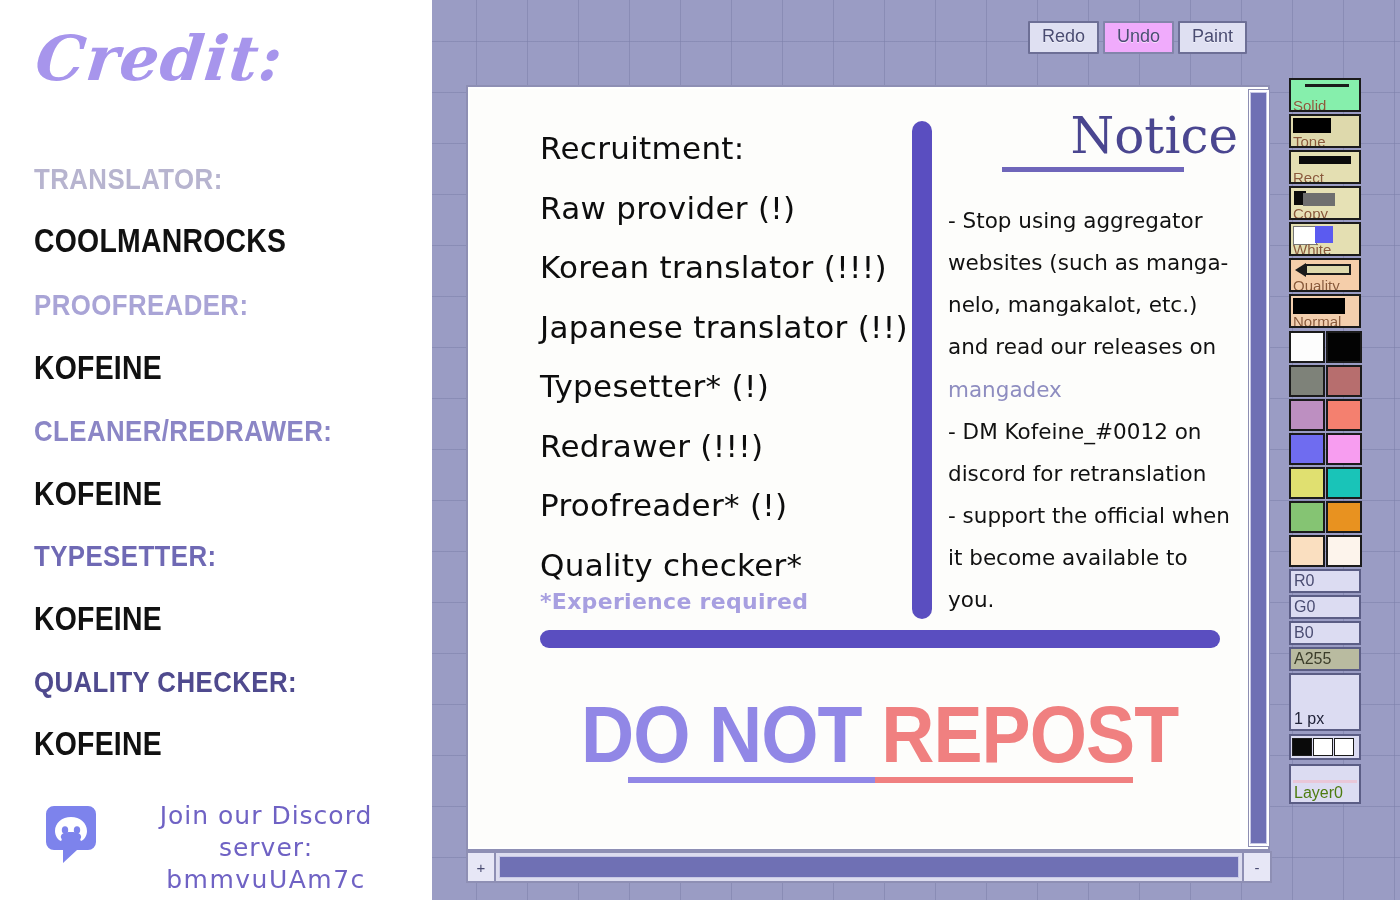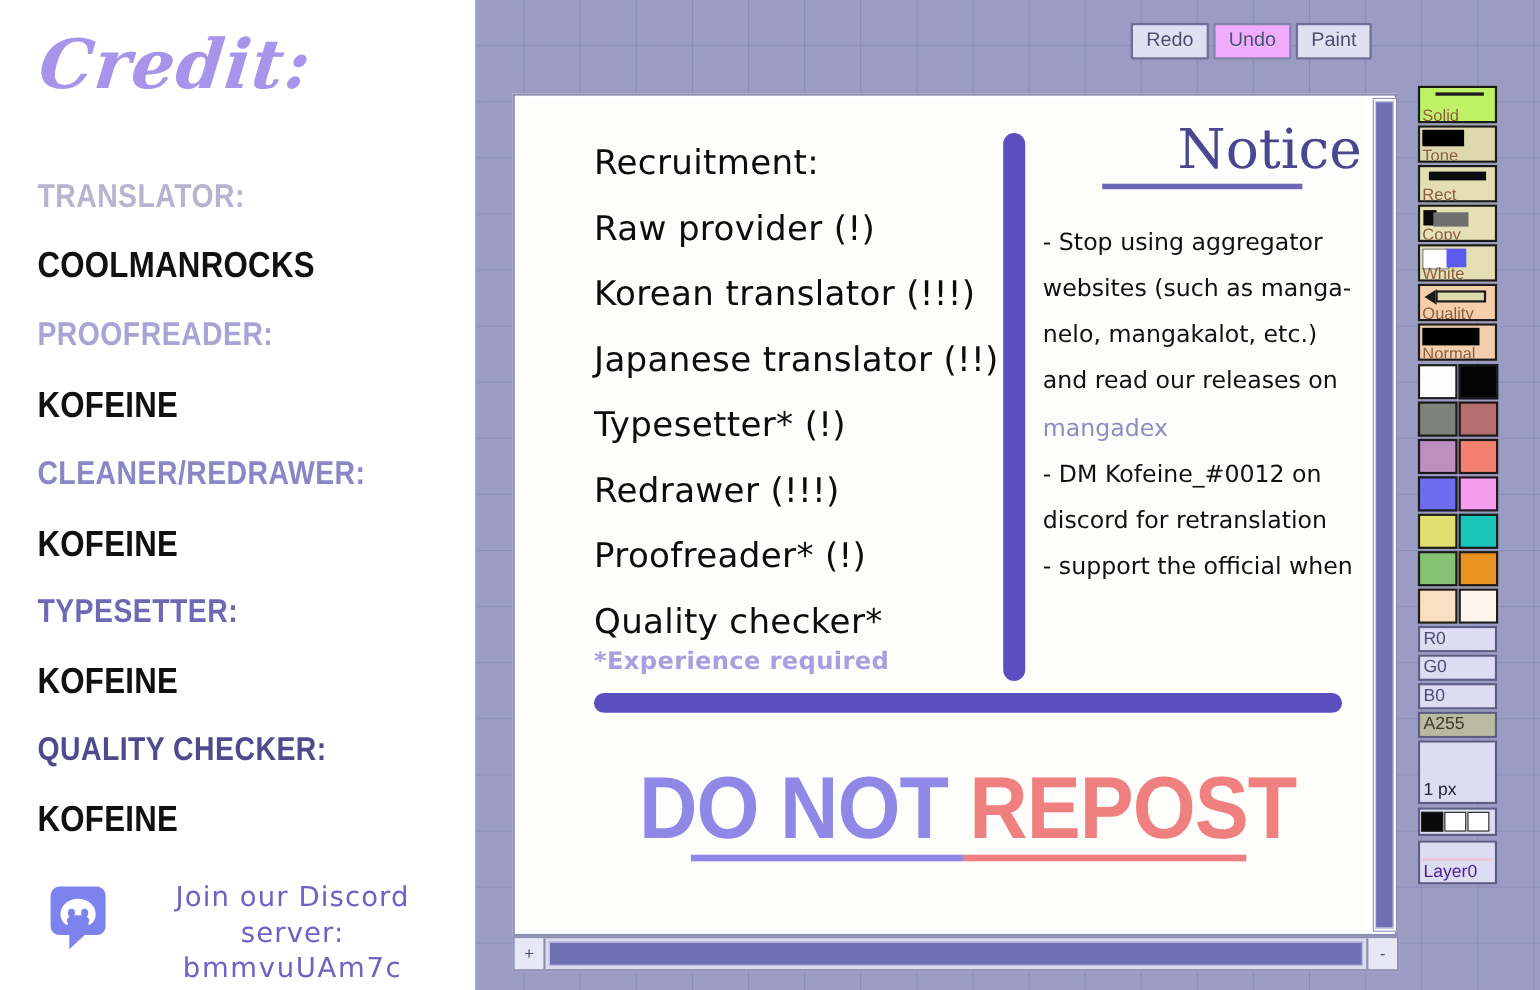--- a/index.html
+++ b/index.html
@@ -217,21 +217,21 @@
   }
   #mini-row{width:72px;height:26px;border:2px solid #5b5d85;box-sizing:border-box;
     background:#dcdcf2;display:flex;align-items:center;margin-bottom:4px;}
   .mini{width:20px;height:18px;border:1px solid #1b1b1b;margin-left:1px;box-sizing:border-box;}
   #layer-box{
     width:72px;height:40px;background:#dcdcf2;border:2px solid #5b5d85;
     box-sizing:border-box;position:relative;
   }
   #layer-strip{position:absolute;left:2px;right:2px;top:14px;height:3px;background:#e9c7d8;}
   #layer-label{position:absolute;left:3px;bottom:0px;
-    font-family:"Liberation Sans",sans-serif;font-size:16px;color:#4c1d95;}
+    font-family:"Liberation Sans",sans-serif;font-size:16px;color:#4d7c0f;}
 </style>
 </head>
 <body>
 
 <div id="root">
 
   <div id="credit-panel">
     <div id="credit-title">Credit:</div>
 
     <div class="credit-role" style="top:162px;color:#b7b4cf;">TRANSLATOR:</div>
@@ -297,20 +297,21 @@
       <div id="notice-underline"></div>
       <div id="notice-body">
         <span class="nb">- Stop using aggregator</span>
         <span class="nb">websites (such as manga-</span>
         <span class="nb">nelo, mangakalot, etc.)</span>
         <span class="nb">and read our releases on</span>
         <span class="nb" id="mangadex-link">mangadex</span>
         <span class="nb">- DM Kofeine_#0012 on</span>
         <span class="nb">discord for retranslation</span>
         <span class="nb">- support the official when</span>
+        <span class="nb">it become available to you.</span>
       </div>
     </div>
 
     <div id="dnr">
       <div id="dnr-text">
         <span id="dnr-do">DO NOT </span><span id="dnr-re">REPOST</span>
       </div>
       <div id="dnr-rule"></div>
     </div>
 
@@ -320,21 +321,21 @@
   <div id="v-scroll-thumb"></div>
 
   <div id="h-scroll-row">
     <div id="h-left-btn">+</div>
     <div id="h-scroll-thumb"></div>
     <div id="h-right-btn">-</div>
   </div>
 
   <div id="palette">
 
-    <div class="pal-tool" style="background:#bef264;padding-left:36px;">
+    <div class="pal-tool" style="background:#86efac;padding-left:36px;">
       <div class="swatch" style="left:14px;top:4px;width:44px;height:3px;background:#1b1b1b;"></div>
       <div class="lbl">Solid</div>
     </div>
 
     <div class="pal-tool" style="background:#ded9ac;">
       <div class="swatch" style="left:2px;top:2px;width:38px;height:15px;background:#000000;"></div>
       <div class="lbl">Tone</div>
     </div>
 
     <div class="pal-tool" style="background:#e4dfb2;">

